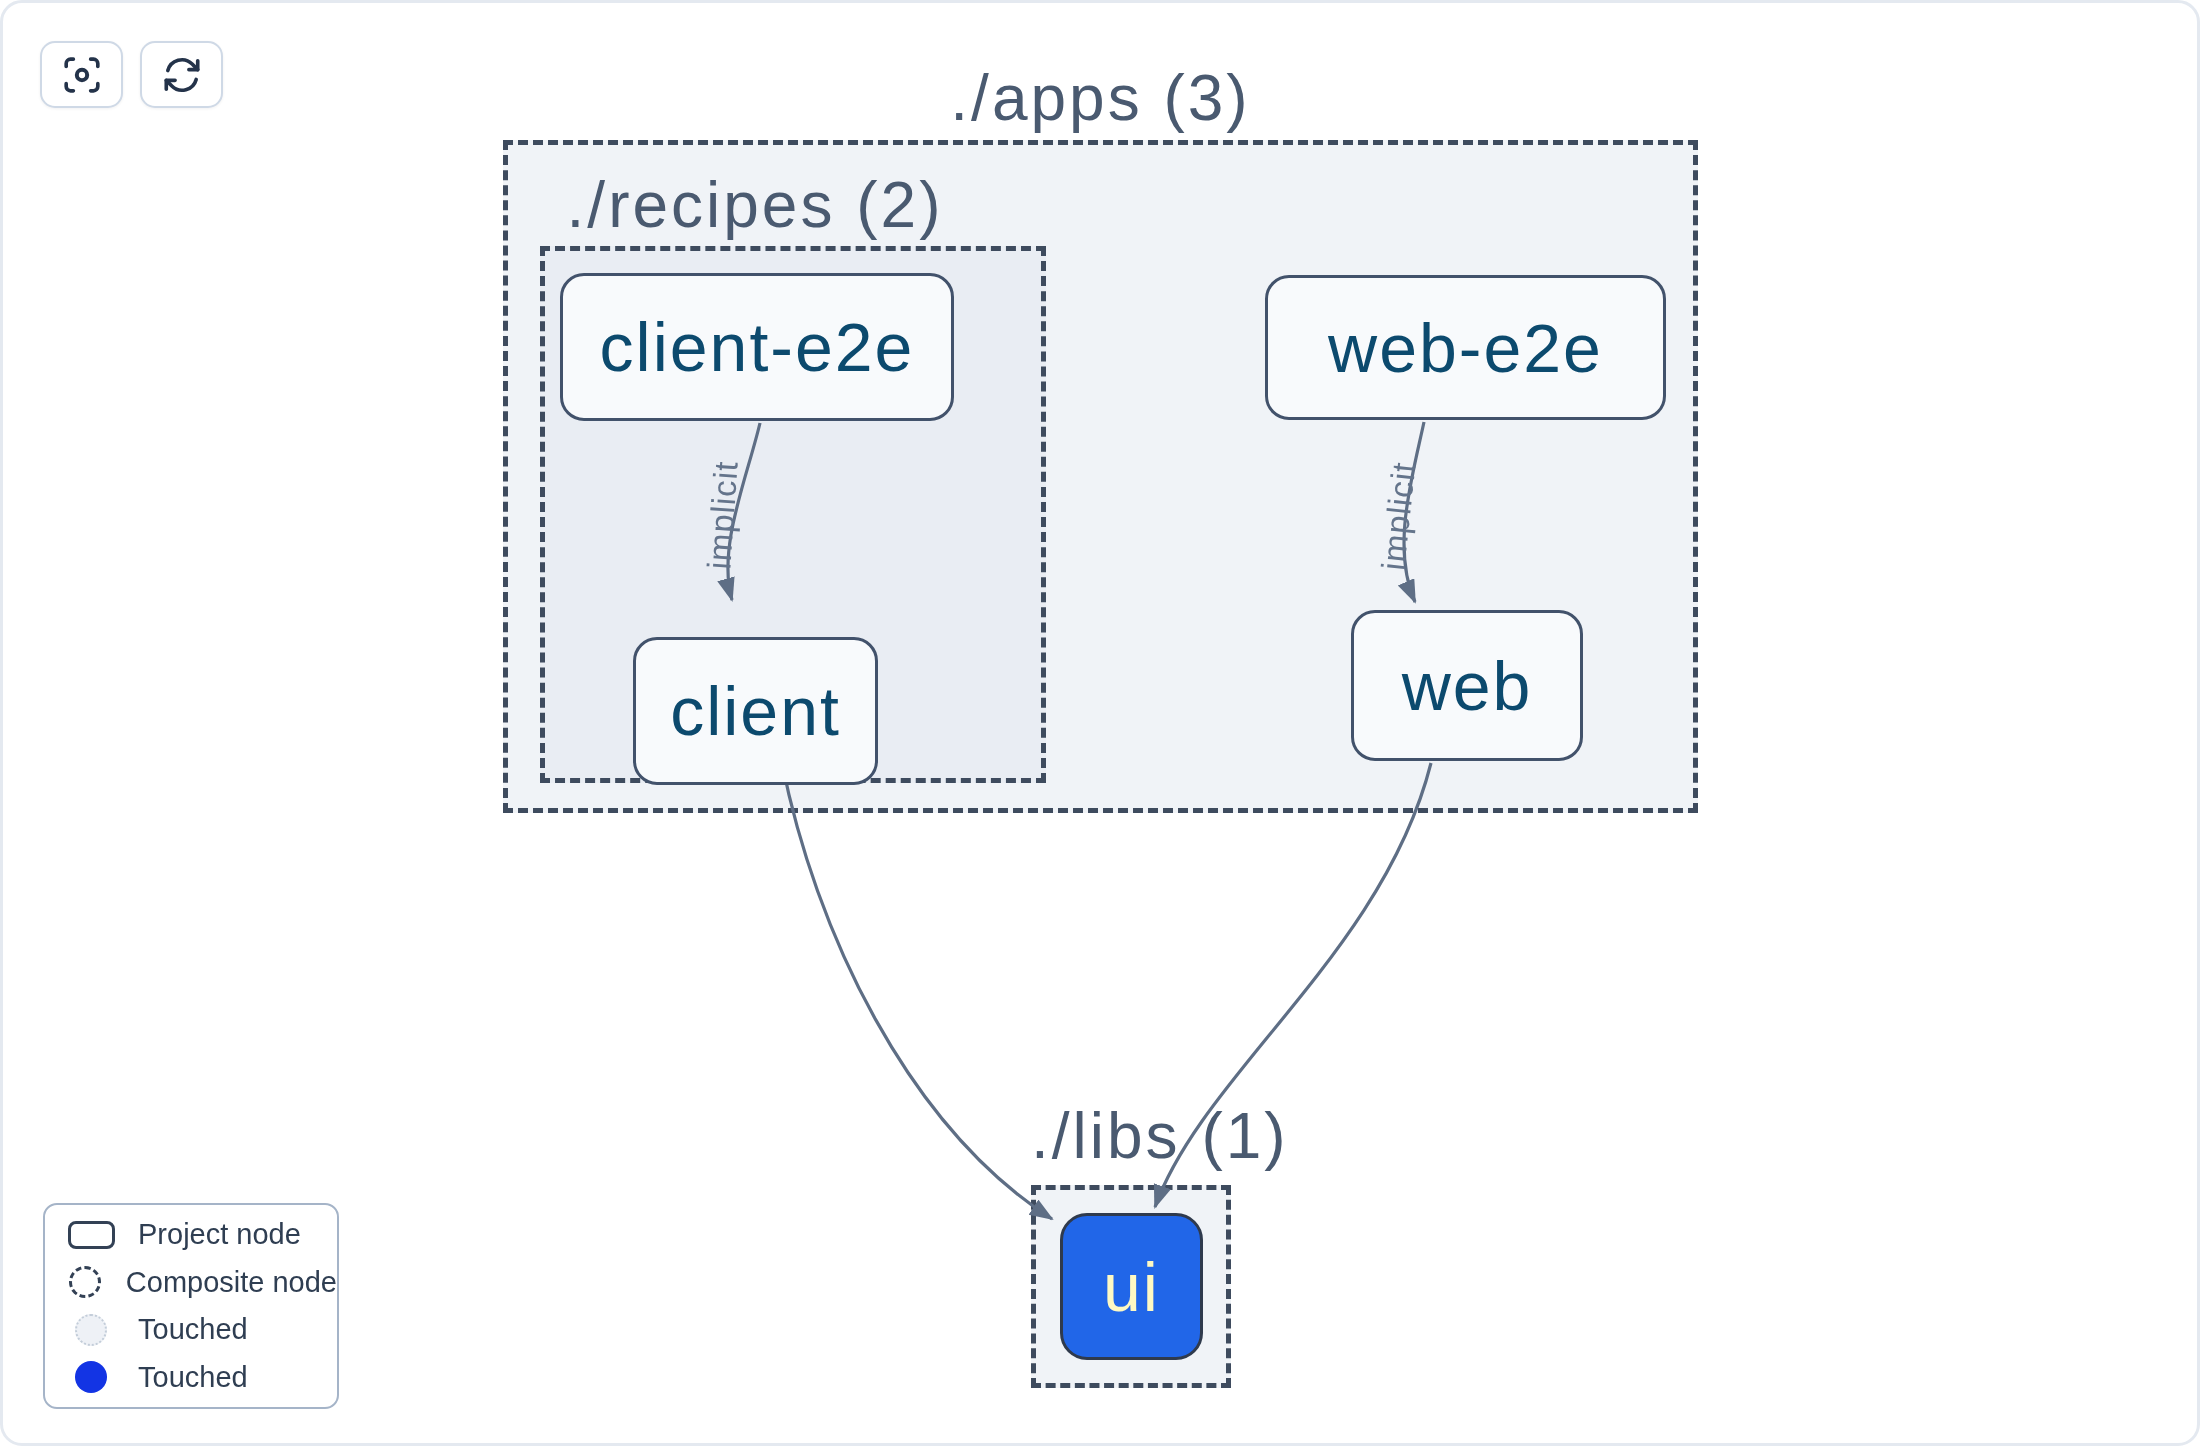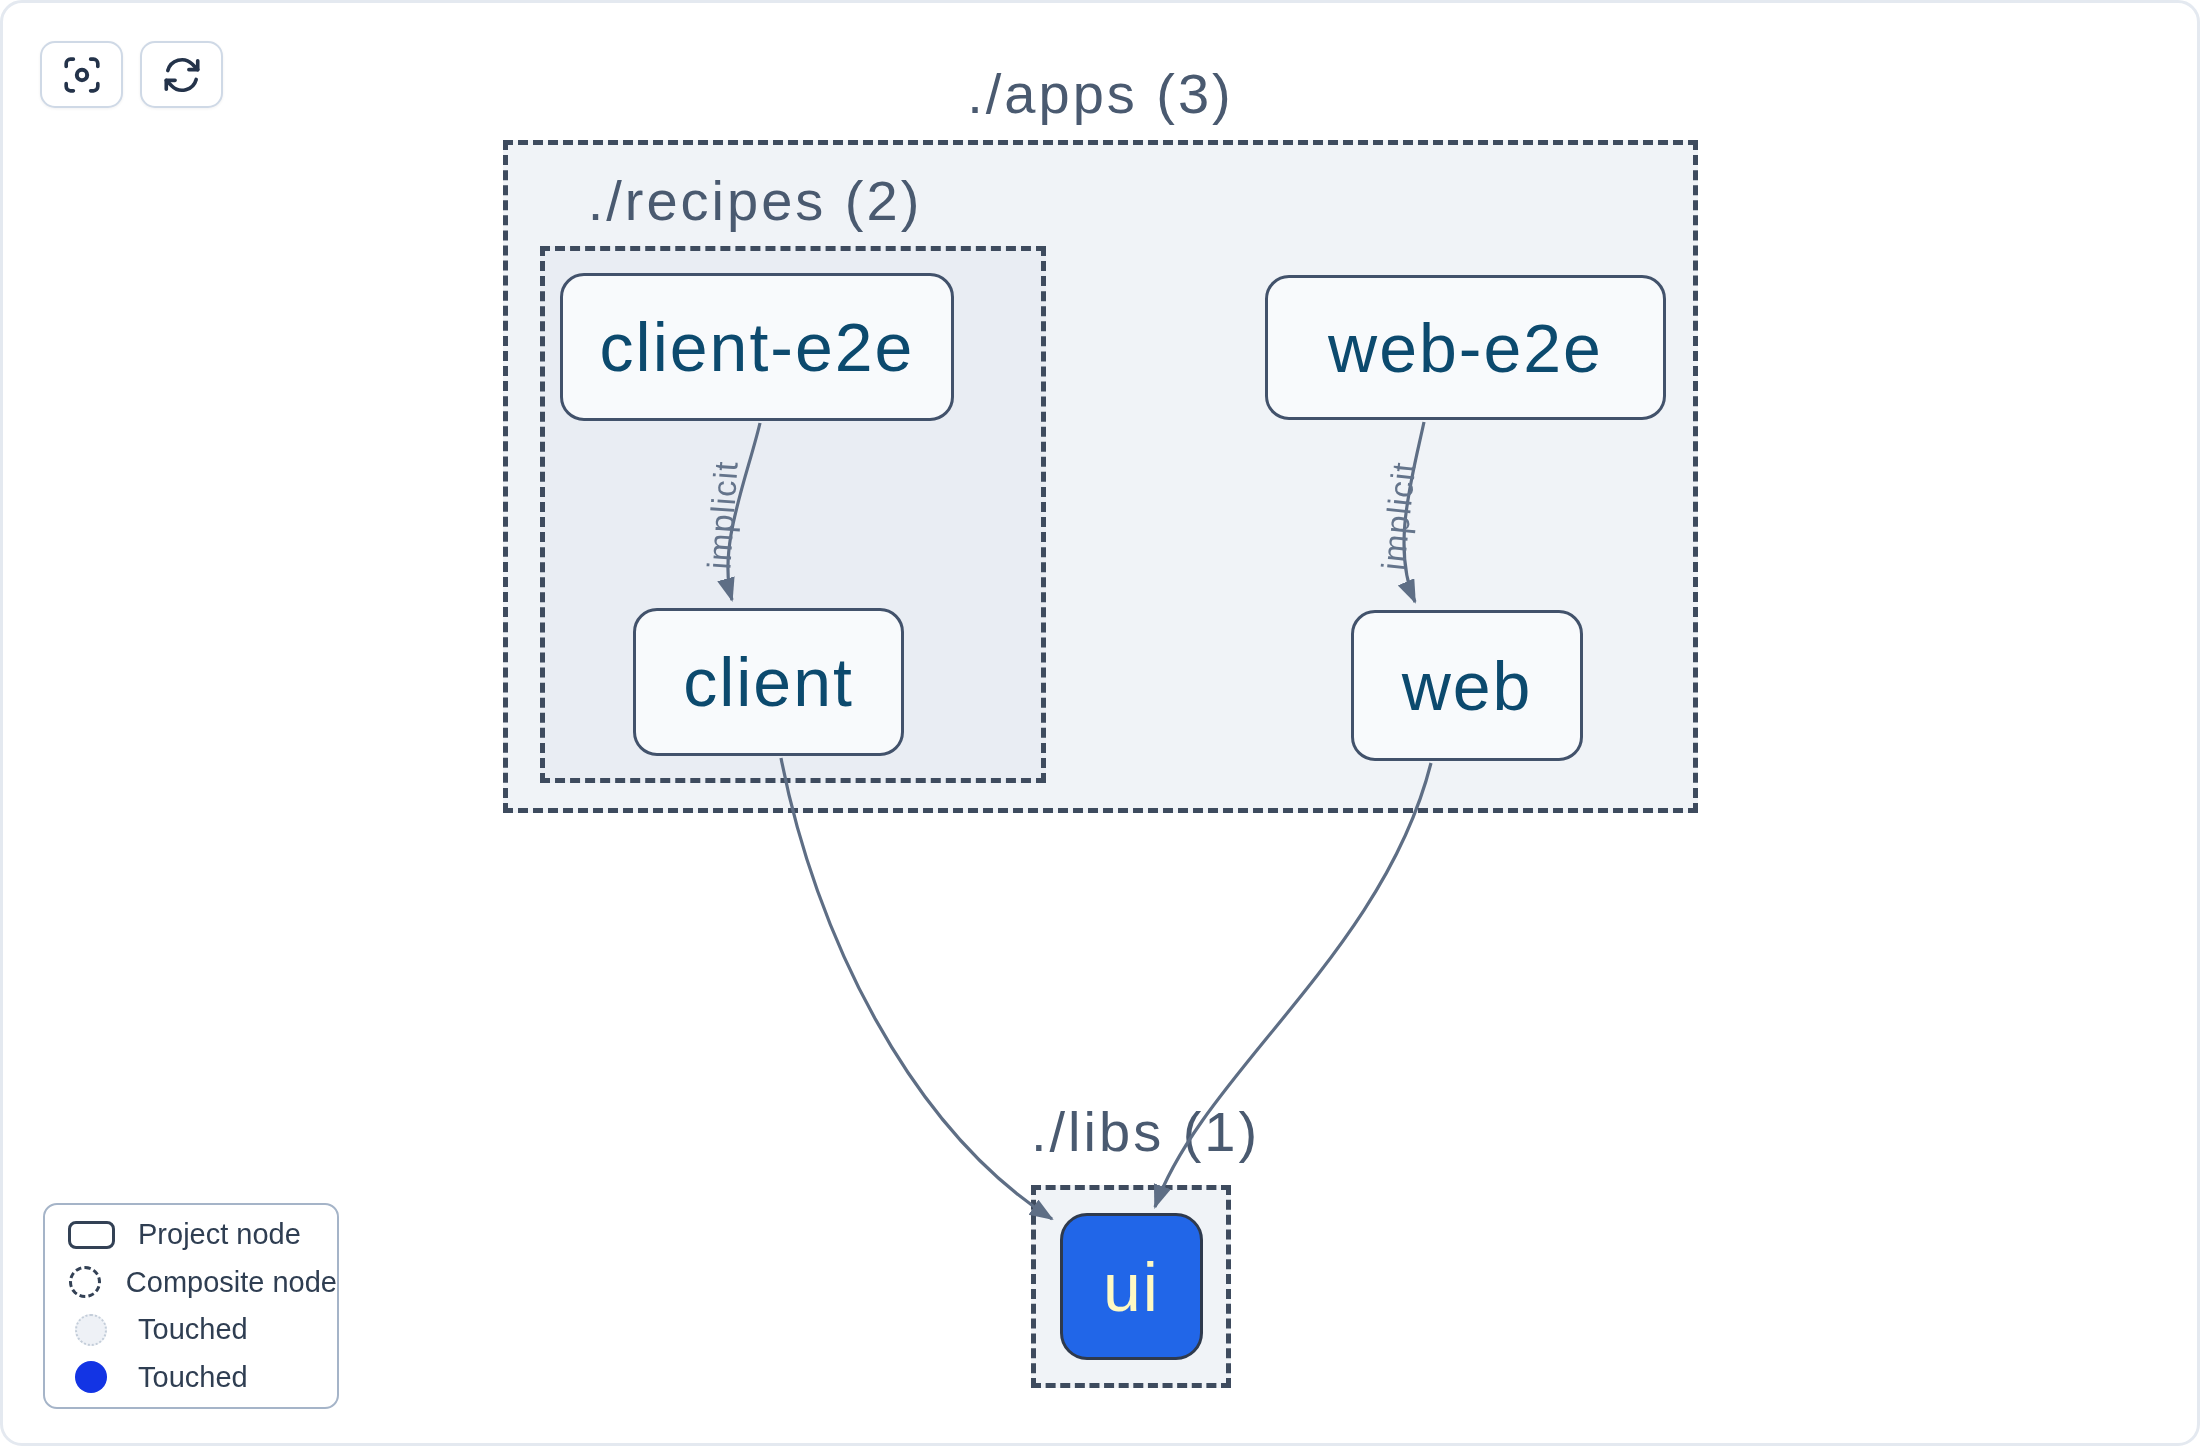--- a/index.html
+++ b/index.html
@@ -30,21 +30,21 @@
 
   
   .group-box {
     position:absolute;
     background: rgba(226,232,240,0.5);
     border: 5px dashed #3e4b5e;
     z-index: 5;
   }
   .group-title {
     position:absolute;
-    font-size:56px;
+    font-size:64px;
     letter-spacing:3px;
     color:#4a5a70;
     text-align:center;
     white-space:nowrap;
     z-index: 6;
   }
 
   
   svg.edges { position:absolute; left:0; top:0; z-index:10; }
   svg.edges path.edge { stroke:#5e6e85; stroke-width:3.2; fill:none; }
@@ -149,21 +149,21 @@
   <span class="edge-label" style="left:1396px; top:513px; transform:translate(-50%,-50%) rotate(-84deg);">implicit</span>
 
   <div class="node" style="left:557px; top:270px; width:394px; height:148px;">
     <span>client-e2e</span>
   </div>
 
   <div class="node" style="left:1262px; top:272px; width:401px; height:145px;align-items:center;">
     <span>web-e2e</span>
   </div>
 
-  <div class="node" style="left:630px; top:605px; width:271px; height:148px;">
+  <div class="node" style="left:630px; top:634px; width:245px; height:148px;">
     <span>client</span>
   </div>
 
   <div class="node" style="left:1348px; top:607px; width:232px; height:151px;">
     <span>web</span>
   </div>
 
   <div class="node touched" style="left:1057px; top:1210px; width:143px; height:147px;">
     <span>ui</span>
   </div>

